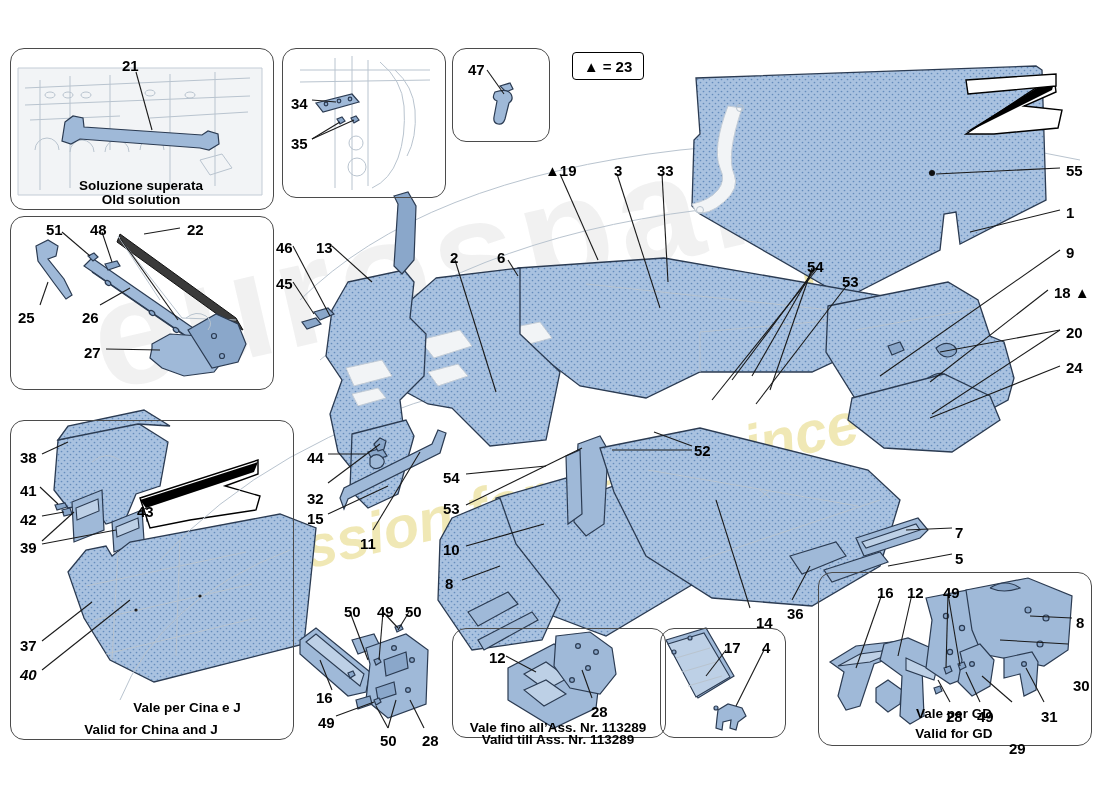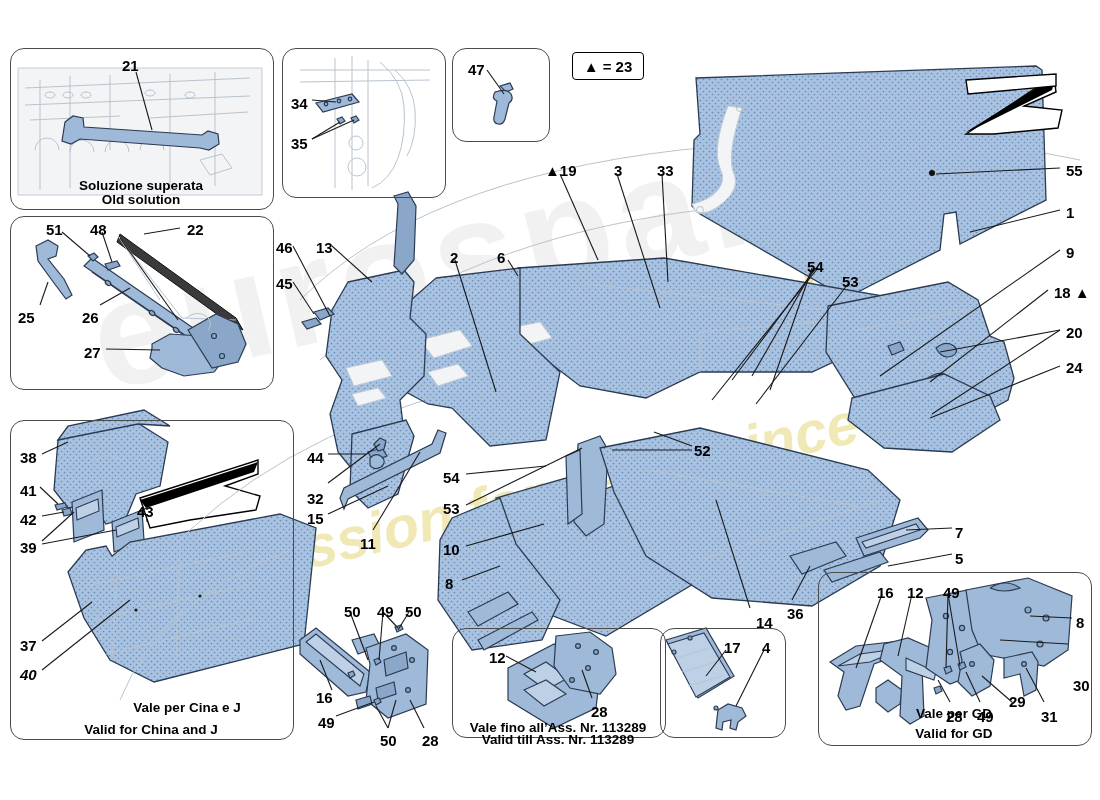--- a/index.html
+++ b/index.html
@@ -438,21 +438,21 @@
       <div class="num" style="left: 591px; top: 704px;">28</div>
       <div class="num" style="left: 724px; top: 640px;">17</div>
       <div class="num" style="left: 762px; top: 640px;">4</div>
       <div class="num" style="left: 877px; top: 585px;">16</div>
       <div class="num" style="left: 907px; top: 585px;">12</div>
       <div class="num" style="left: 943px; top: 585px;">49</div>
       <div class="num" style="left: 1076px; top: 615px;">8</div>
       <div class="num" style="left: 1073px; top: 678px;">30</div>
       <div class="num" style="left: 946px; top: 709px;">28</div>
       <div class="num" style="left: 977px; top: 709px;">49</div>
-      <div class="num" style="left: 1009px; top: 694px;">29</div>
+      <div class="num" style="left: 1009px; top: 741px;">29</div>
       <div class="num" style="left: 1041px; top: 709px;">31</div>
       <div class="num" style="left: 545px; top: 163px;">▲19</div>
       <div class="num" style="left: 614px; top: 163px;">3</div>
       <div class="num" style="left: 657px; top: 163px; text-align: right;">33</div>
       <div class="num" style="left: 276px; top: 240px;">46</div>
       <div class="num" style="left: 316px; top: 240px;">13</div>
       <div class="num" style="left: 276px; top: 276px;">45</div>
       <div class="num" style="left: 450px; top: 250px;">2</div>
       <div class="num" style="left: 497px; top: 250px;">6</div>
       <div class="num" style="left: 307px; top: 450px;">44</div>

